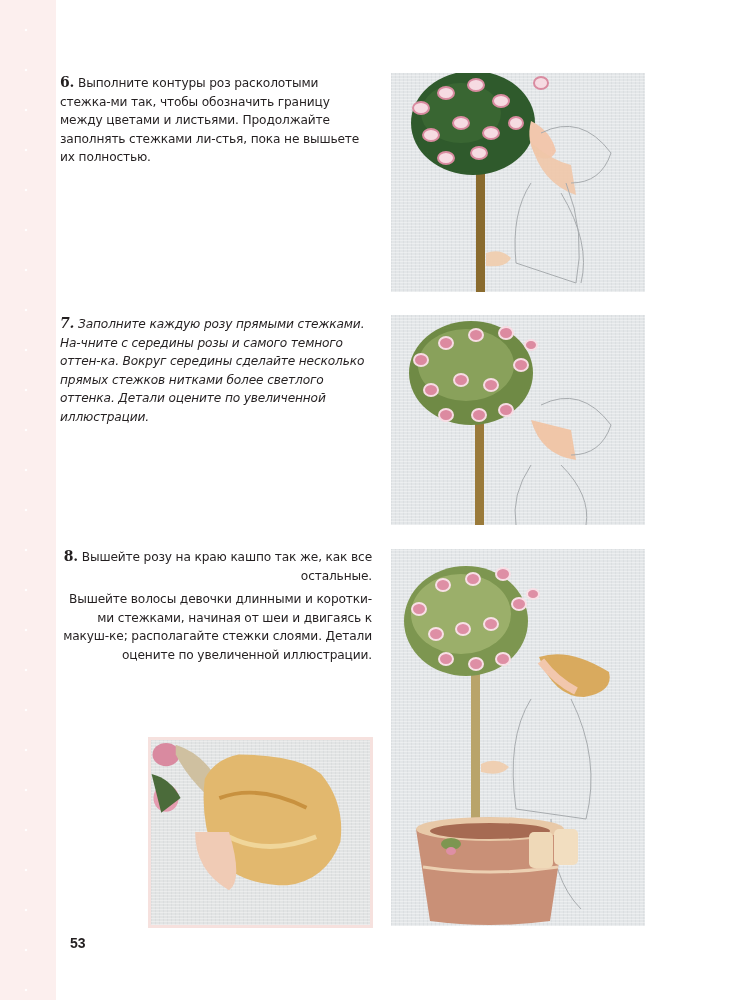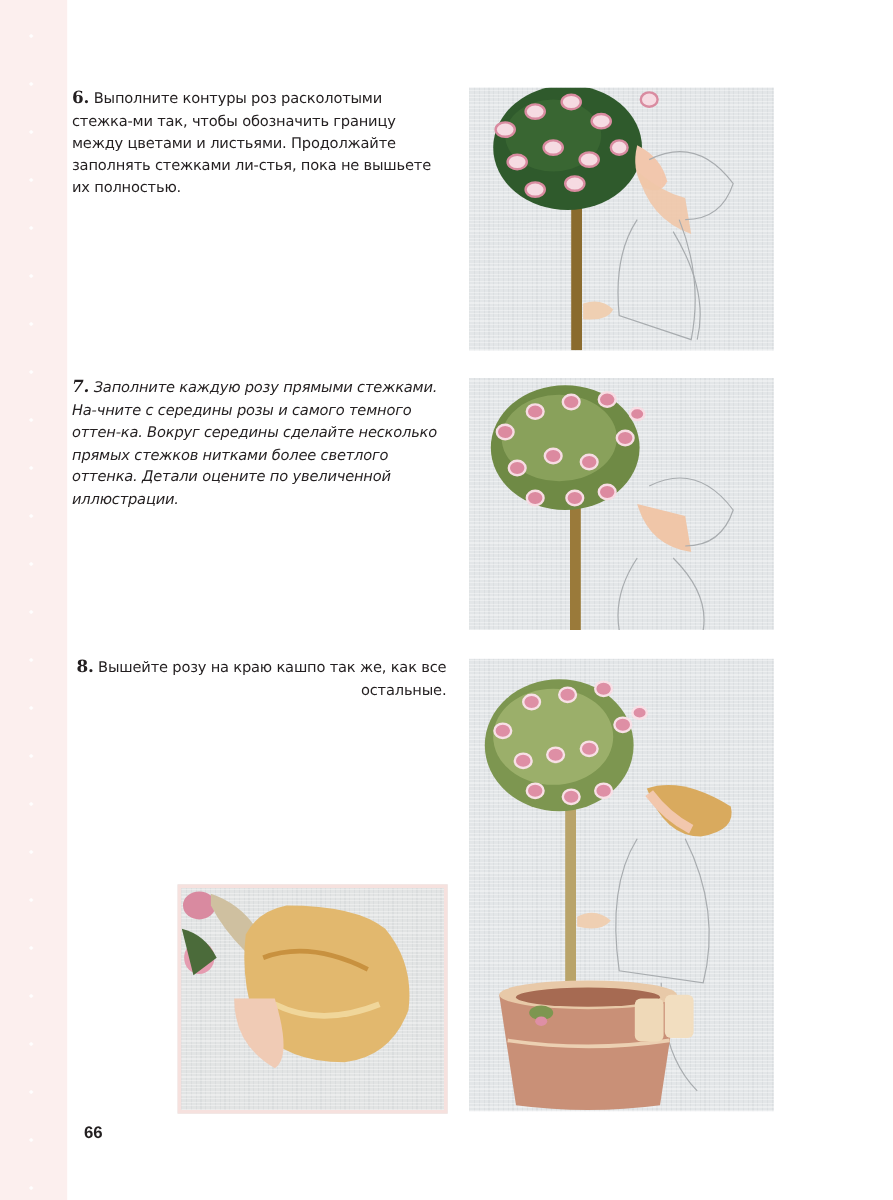--- a/index.html
+++ b/index.html
@@ -47,20 +47,21 @@
 <div class="step" style="top:73px;">
   <p><span class="step-num">6.</span> <span>Выполните контуры роз расколотыми стежка-ми так, чтобы обозначить границу между цветами и листьями. Продолжайте заполнять стежками ли-стья, пока не вышьете их полностью.</span></p>
 </div>
 
 <div class="step" style="top:314px;font-style:italic;">
   <p><span class="step-num">7.</span> <span>Заполните каждую розу прямыми стежками. На-чните с середины розы и самого темного оттен-ка. Вокруг середины сделайте несколько прямых стежков нитками более светлого оттенка. Детали оцените по увеличенной иллюстрации.</span></p>
 </div>
 
 <div class="step" style="top:547px;text-align:right;">
   <p><span class="step-num">8.</span> <span>Вышейте розу на краю кашпо так же, как все остальные.</span></p>
+  <p>Вышейте волосы девочки длинными и коротки-ми стежками, начиная от шеи и двигаясь к макуш-ке; располагайте стежки слоями. Детали оцените по увеличенной иллюстрации.</p>
 </div>
 
 <div class="photo" style="left:391px; top:73px; width:254px; height:219px;" title="Embroidery step 6: rose topiary tree with outlined roses and dark green leaves, girl sketched in pencil">
   <svg viewBox="0 0 254 219">
     <rect x="85" y="95" width="9" height="124" fill="#8a6b2e"></rect>
     <ellipse cx="82" cy="50" rx="62" ry="52" fill="#2f5a2c"></ellipse>
     <ellipse cx="70" cy="40" rx="40" ry="30" fill="#3d6b35" opacity="0.7"></ellipse>
     <g fill="#f6dbe2" stroke="#d98ba0" stroke-width="2">
       <ellipse cx="30" cy="35" rx="8" ry="6"></ellipse>
         <ellipse cx="55" cy="20" rx="8" ry="6"></ellipse>
@@ -156,13 +157,13 @@
     <ellipse cx="15" cy="60" rx="13" ry="14" fill="#e59cb0"></ellipse>
     <path d="M0 35 q20 5 30 25 l-20 15z" fill="#4b6b3a"></path>
     <path d="M25 5 q30 10 45 40 l-15 10 q-20 -20 -30 -40z" fill="#cfc0a0"></path>
     <path d="M55 40 q10 -20 35 -25 q60 0 85 20 q25 30 20 70 q-15 40 -55 45 q-50 0 -75 -30 q-15 -40 -10 -80z" fill="#e2b86e"></path>
     <path d="M70 60 q40 -15 90 10" stroke="#c8913f" stroke-width="4" fill="none"></path>
     <path d="M80 100 q40 20 90 0" stroke="#f0d69a" stroke-width="5" fill="none"></path>
     <path d="M45 95 q0 40 35 60 q15 -10 0 -60z" fill="#f0cbb5"></path>
   </svg>
 </div>
 
-<div class="page-number">66</div>
+<div class="page-number">53</div>
 
 </body></html>

